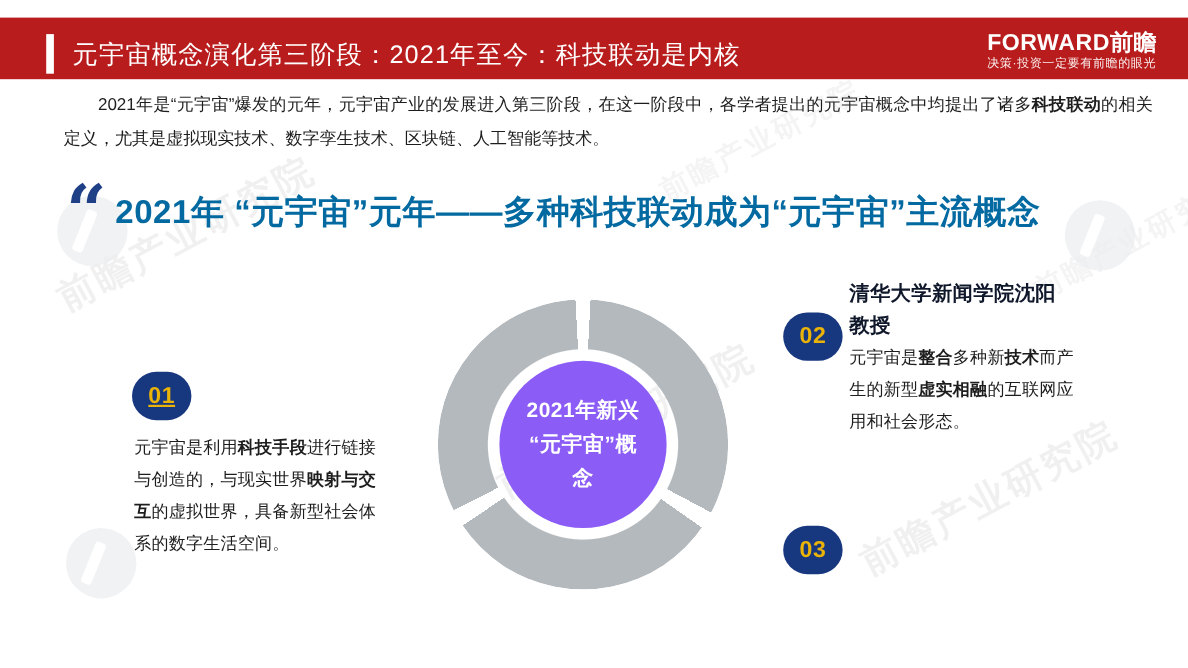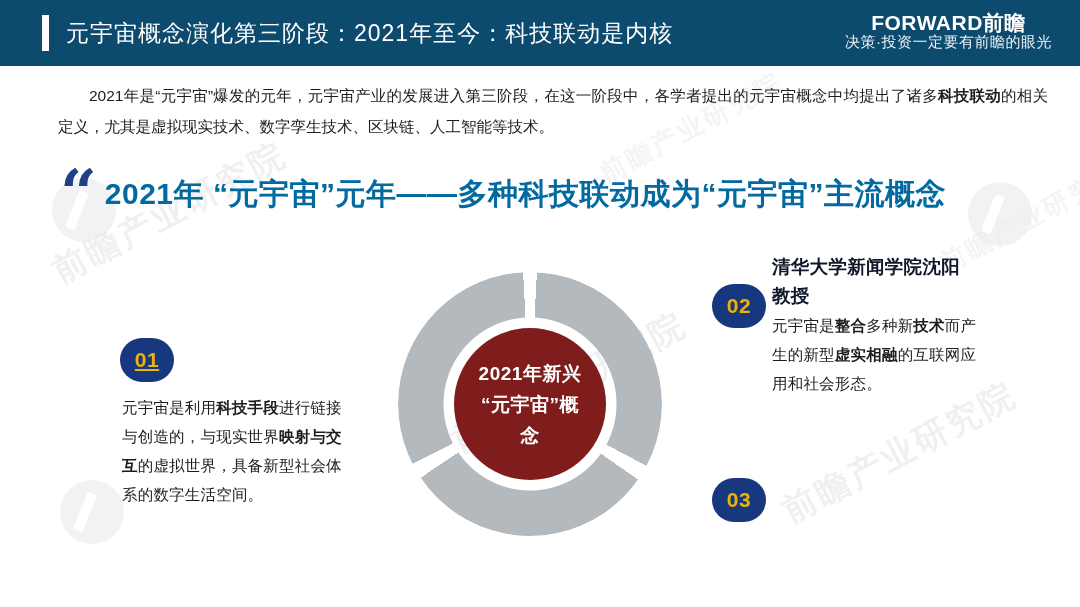--- a/index.html
+++ b/index.html
@@ -55,55 +55,54 @@
     transform: rotate(22deg);
     border-radius: 3px;
   }
   .wm-mark-1 { left: 52px;  top: 178px; }
   .wm-mark-2 { left: 60px;  top: 480px; }
   .wm-mark-3 { left: 968px; top: 182px; }
 
   
   .header {
     position: absolute;
-    left: 0; top: 0;
+    left: 0; top: 16px;
     width: 1080px;
-    height: 66px;
-    background: #0c4a6e;
+    height: 56px;
+    background: #b91c1c;
   }
   .header-accent {
     position: absolute;
     left: 42px; top: 15px;
     width: 7px; height: 36px;
     background: #ffffff;
   }
   .header-title {
     position: absolute;
     left: 66px; top: 16px;
     font-size: 23px;
     line-height: 34px;
     color: #ffffff;
     letter-spacing: 1px;
     white-space: nowrap;
   }
   .logo {
     position: absolute;
     right: 28px; top: 10px;
-    text-align: center;
     color: #ffffff;
   }
   .logo-main {
     font-size: 21px;
     font-weight: bold;
     letter-spacing: .5px;
     line-height: 25px;
     white-space: nowrap;
   }
   .logo-sub {
-    font-size: 15px;
+    font-size: 11px;
     letter-spacing: .5px;
     line-height: 14px;
     opacity: .92;
     white-space: nowrap;
   }
 
   
   .intro {
     position: absolute;
     left: 58px; top: 80px;
@@ -162,21 +161,21 @@
         #ffffff 357deg 360deg);
     -webkit-mask: radial-gradient(circle at 50% 50%, transparent 0 86px, #000 87px 100%);
             mask: radial-gradient(circle at 50% 50%, transparent 0 86px, #000 87px 100%);
   }
   .donut-core {
     position: absolute;
     left: 50%; top: 50%;
     width: 152px; height: 152px;
     margin-left: -76px; margin-top: -76px;
     border-radius: 50%;
-    background: #7f1d1d;
+    background: #8b5cf6;
     display: flex;
     align-items: center;
     justify-content: center;
   }
   .donut-core-text {
     color: #ffffff;
     font-size: 19px;
     font-weight: bold;
     line-height: 31px;
     text-align: center;

